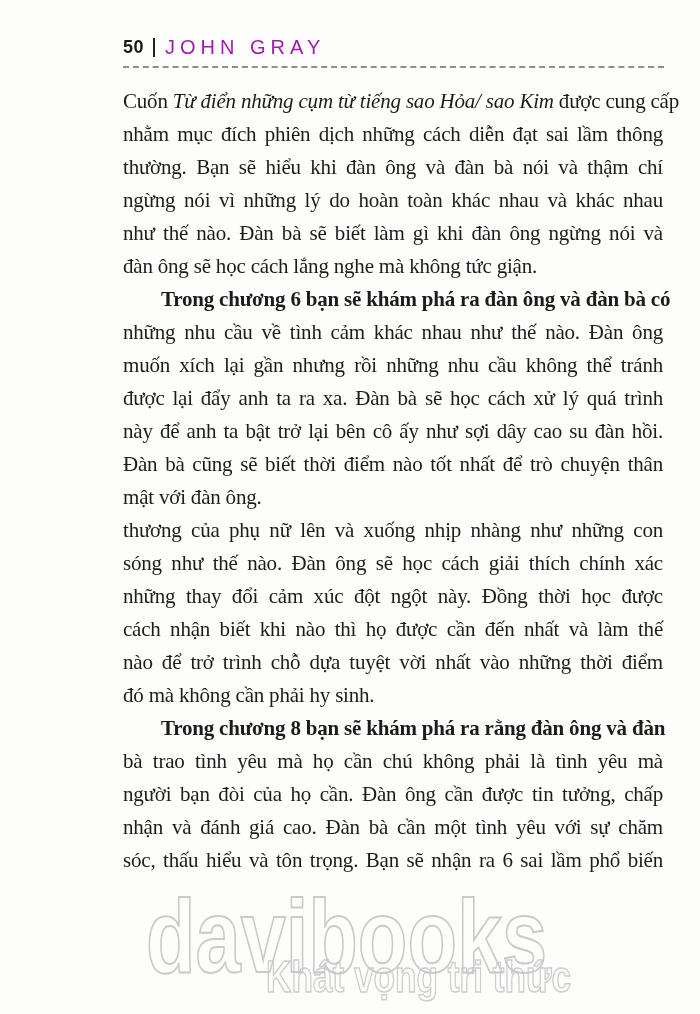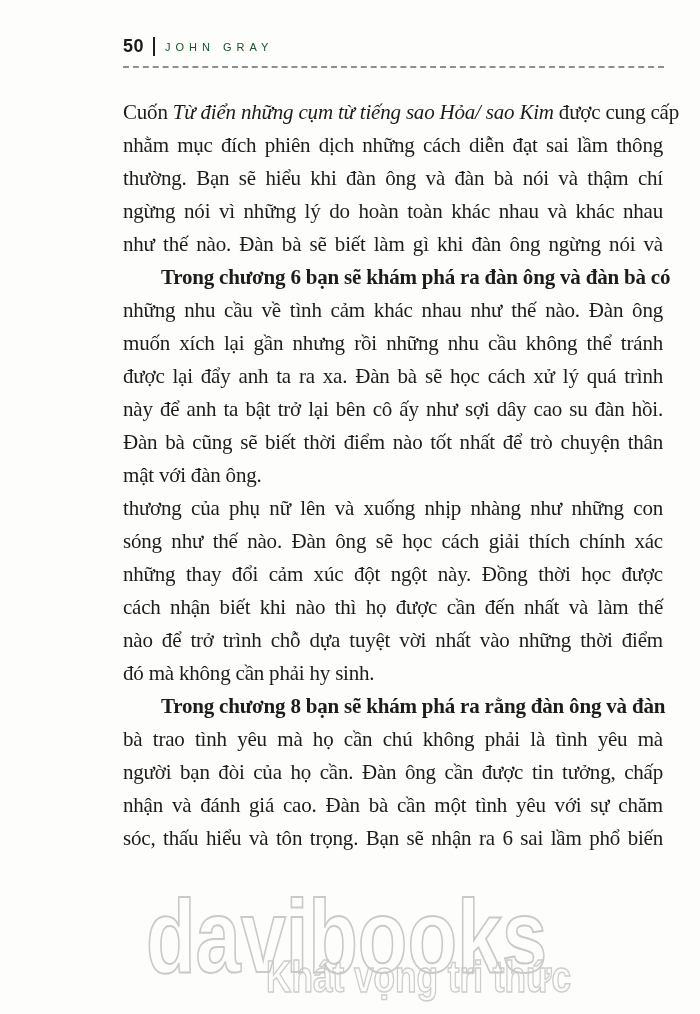--- a/index.html
+++ b/index.html
@@ -30,38 +30,38 @@
   }
   .vbar {
     display: inline-block;
     width: 2px;
     height: 19px;
     background: #1f1f1f;
     margin: 0 10px 0 9px;
     vertical-align: middle;
   }
   .author {
-    font-size: 11px;
+    font-size: 20px;
     letter-spacing: 5px;
-    color: #14532d;
+    color: #a21caf;
     vertical-align: middle;
     text-align: center;
   }
   .dashed-rule {
     position: absolute;
     left: 123px;
     top: 66px;
     width: 541px;
     height: 0;
     border-top: 2px dashed #8f8f8f;
   }
   .content {
     position: absolute;
     left: 123px;
-    top: 96px;
+    top: 85px;
     width: 540px;
   }
   .line {
     height: 33px;
     line-height: 33px;
     font-size: 21px;
     letter-spacing: -0.2px;
     text-align: justify;
     text-align-last: justify;
     white-space: nowrap;
@@ -116,20 +116,21 @@
 
     <div class="line">
       <span>Cuốn</span>
       <span class="it">Từ điển những cụm từ tiếng sao Hỏa/ sao Kim</span>
       <span>được cung cấp</span>
     </div>
     <div class="line">nhằm mục đích phiên dịch những cách diễn đạt sai lầm thông</div>
     <div class="line">thường. Bạn sẽ hiểu khi đàn ông và đàn bà nói và thậm chí</div>
     <div class="line">ngừng nói vì những lý do hoàn toàn khác nhau và khác nhau</div>
     <div class="line">như thế nào. Đàn bà sẽ biết làm gì khi đàn ông ngừng nói và</div>
+    <div class="line left">đàn ông sẽ học cách lắng nghe mà không tức giận.</div>
 
     <div class="line indent">Trong chương 6 bạn sẽ khám phá ra đàn ông và đàn bà có</div>
     <div class="line">những nhu cầu về tình cảm khác nhau như thế nào. Đàn ông</div>
     <div class="line">muốn xích lại gần nhưng rồi những nhu cầu không thể tránh</div>
     <div class="line">được lại đẩy anh ta ra xa. Đàn bà sẽ học cách xử lý quá trình</div>
     <div class="line">này để anh ta bật trở lại bên cô ấy như sợi dây cao su đàn hồi.</div>
     <div class="line">Đàn bà cũng sẽ biết thời điểm nào tốt nhất để trò chuyện thân</div>
     <div class="line left">mật với đàn ông.</div>
 
     <div class="line">thương của phụ nữ lên và xuống nhịp nhàng như những con</div>

